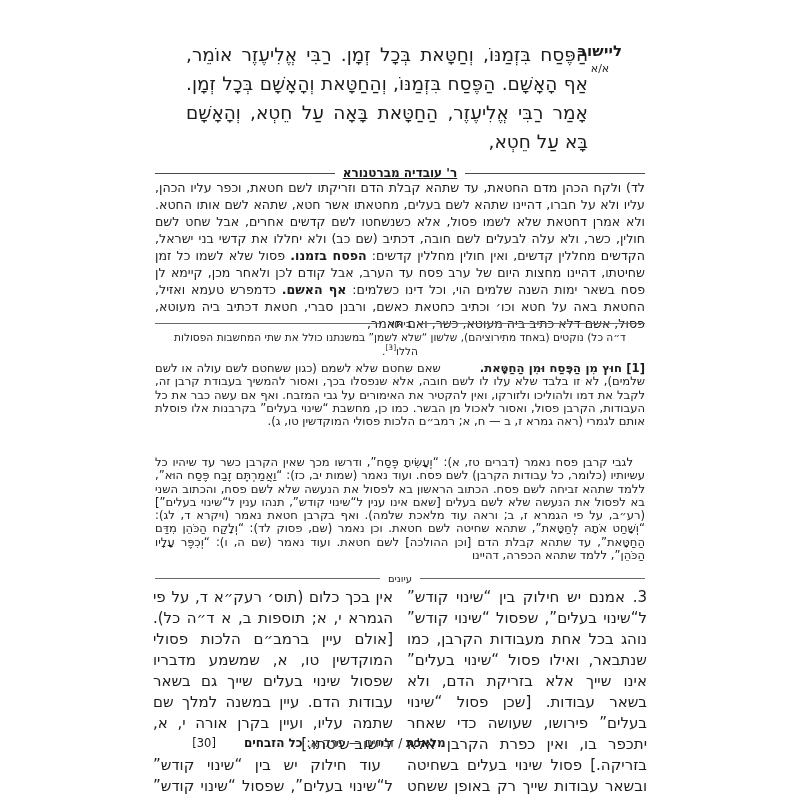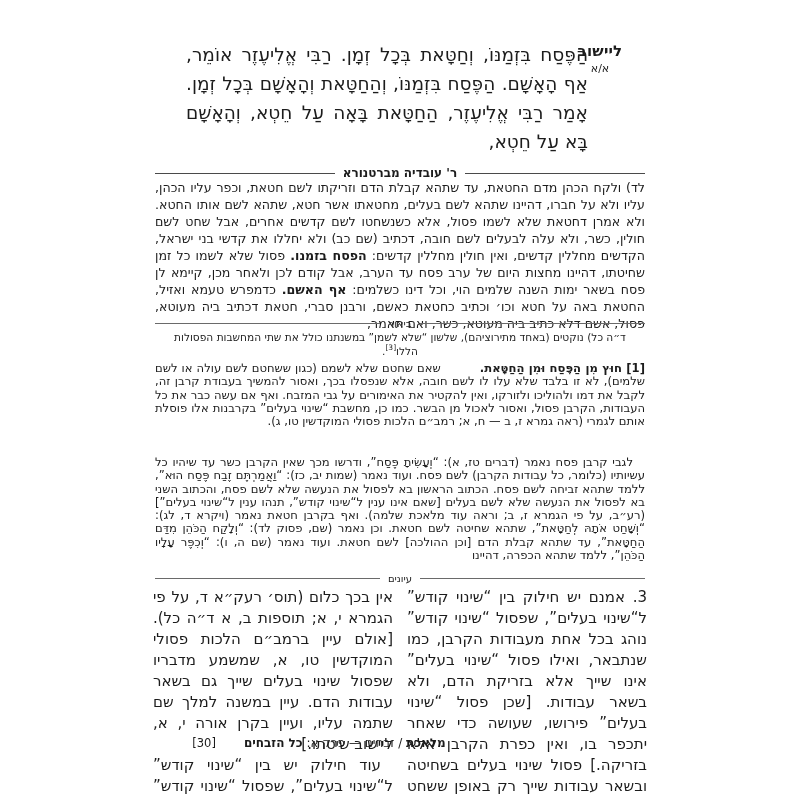--- a/index.html
+++ b/index.html
@@ -22,21 +22,21 @@
     position:absolute;top:40px;right:212px;width:402px;
     direction:rtl;text-align:justify;
     font-size:18.5px;line-height:29px;font-weight:500;
   }
 
   
   .divider{position:absolute;left:155px;width:490px;display:flex;align-items:center;direction:rtl;}
   .divider .rule{flex:1;height:1px;background:#4a4a4a;}
   .divider-label{padding:0 8px;white-space:nowrap;}
   .bartenura-divider{top:166px;}
-  .bartenura-divider .divider-label{font-weight:bold;font-size:12px;}
+  .bartenura-divider .divider-label{font-weight:bold;font-size:12px;text-decoration:underline;}
   .minor-divider .divider-label{font-size:10px;}
   .minor-divider .rule{background:#6a6a6a;}
   .beur-divider{top:318px;}
   .iyunim-divider{top:573px;}
 
   
   .bartenura-text{
     position:absolute;top:179px;left:155px;width:490px;
     direction:rtl;text-align:justify;
     font-size:12.6px;line-height:17px;

